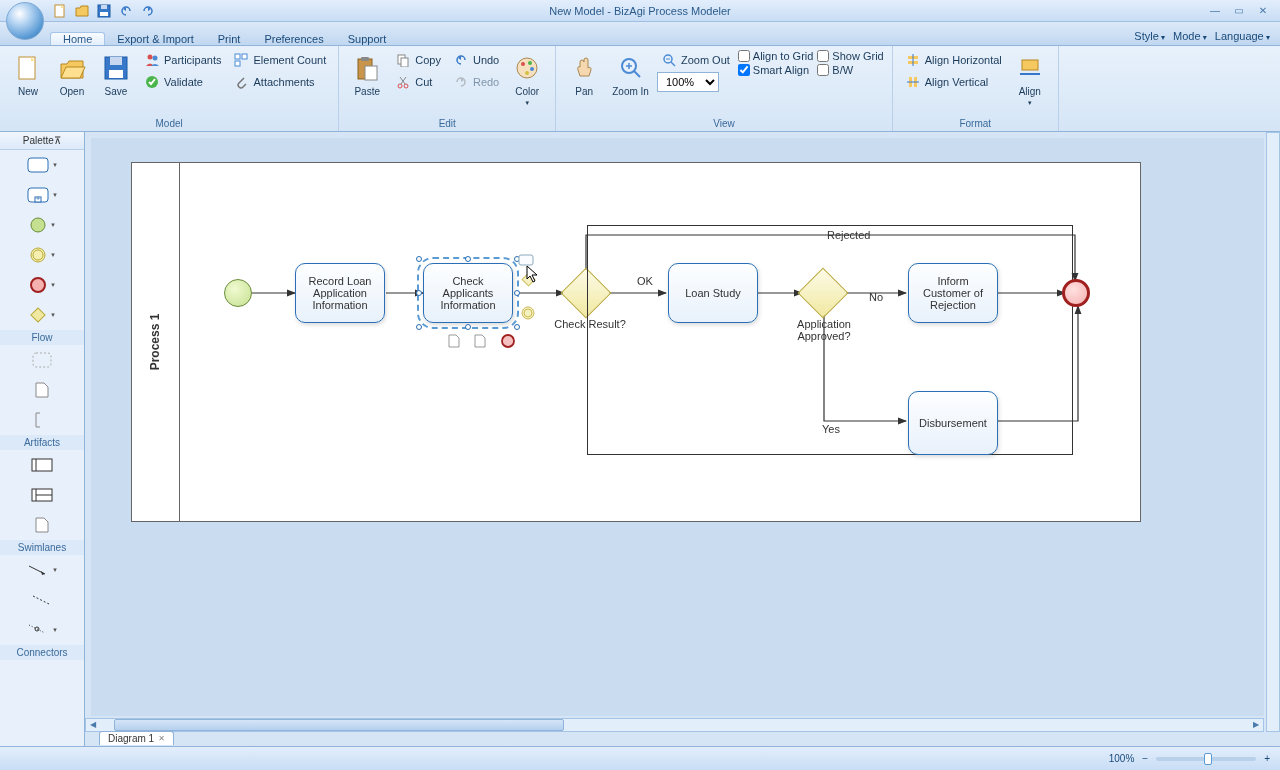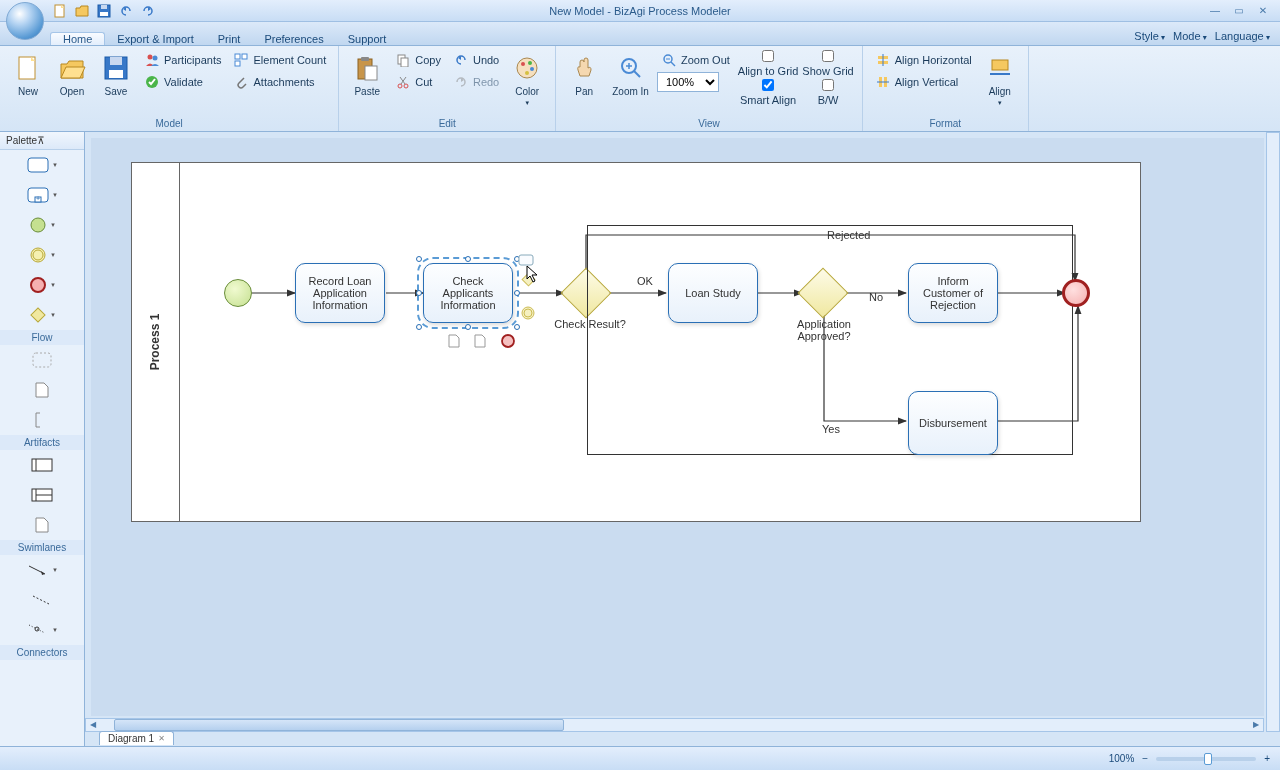--- a/index.html
+++ b/index.html
@@ -26,27 +26,27 @@
 .ribbon { height: 86px; background: linear-gradient(#e8f1fb, #d5e5f6); display: flex; border-bottom: 1px solid #8fb3d9; }
 .group { border-right: 1px solid #b8d0ea; padding: 4px 8px 0 8px; display: flex; flex-direction: column; }
 .group-body { flex: 1; display: flex; gap: 4px; align-items: flex-start; }
 .group-label { text-align: center; font-size: 10px; color: #3a6a9a; padding: 2px 0; }
 .rbtn-v { display: flex; flex-direction: column; align-items: center; gap: 2px; padding: 2px 4px; cursor: pointer; font-size: 10px; color: #1a3a5a; }
 .rbtn-v .ico { width: 32px; height: 32px; display: flex; align-items: center; justify-content: center; }
 .rbtn-h { display: flex; align-items: center; gap: 4px; padding: 2px 4px; cursor: pointer; font-size: 11px; color: #1a3a5a; white-space: nowrap; }
 .rbtn-h .ico { width: 16px; height: 16px; display: flex; align-items: center; justify-content: center; }
 .col { display: flex; flex-direction: column; gap: 2px; }
 .zoombox { width: 62px; height: 20px; border: 1px solid #8fb3d9; background: #fff; font-size: 11px; padding: 0 4px; }
-.chk { display: flex; align-items: center; gap: 3px; font-size: 11px; color: #1a3a5a; flex-direction: column; }
+.chk { display: flex; align-items: center; gap: 3px; font-size: 11px; color: #1a3a5a; }
 .chk input { width: 12px; height: 12px; }
 
 
 .workspace { position: absolute; top: 132px; bottom: 24px; left: 0; right: 0; display: flex; }
 .palette { width: 85px; background: #e8f1fb; border-right: 1px solid #8fb3d9; display: flex; flex-direction: column; }
-.palette-hdr { height: 18px; background: linear-gradient(#f0f6fd, #dce9f9); border-bottom: 1px solid #b8d0ea; font-size: 10px; padding: 2px 6px; display: flex; justify-content: flex-start; align-items: center; }
+.palette-hdr { height: 18px; background: linear-gradient(#f0f6fd, #dce9f9); border-bottom: 1px solid #b8d0ea; font-size: 10px; padding: 2px 6px; display: flex; justify-content: center; align-items: center; }
 .pal-body { flex: 1; overflow: hidden; }
 .pal-item { height: 30px; display: flex; align-items: center; justify-content: center; gap: 4px; cursor: pointer; }
 .pal-item .dd { font-size: 7px; color: #555; }
 .pal-sect { text-align: center; font-size: 10px; color: #3a6a9a; padding: 2px 0; background: #dce9f9; }
 
 .canvas-area { flex: 1; background: #d5e5f6; position: relative; overflow: hidden; }
 .canvas-scroll { position: absolute; inset: 6px 16px 30px 6px; background: #cadcf0; overflow: hidden; }
 .diagram { position: absolute; left: 40px; top: 24px; width: 1010px; height: 360px; background: #fff; border: 1px solid #666; }
 .lane-hdr { position: absolute; left: 0; top: 0; width: 48px; height: 100%; border-right: 1px solid #666; display: flex; align-items: center; justify-content: center; }
 .lane-hdr span { transform: rotate(-90deg); font-weight: bold; font-size: 12px; white-space: nowrap; }

